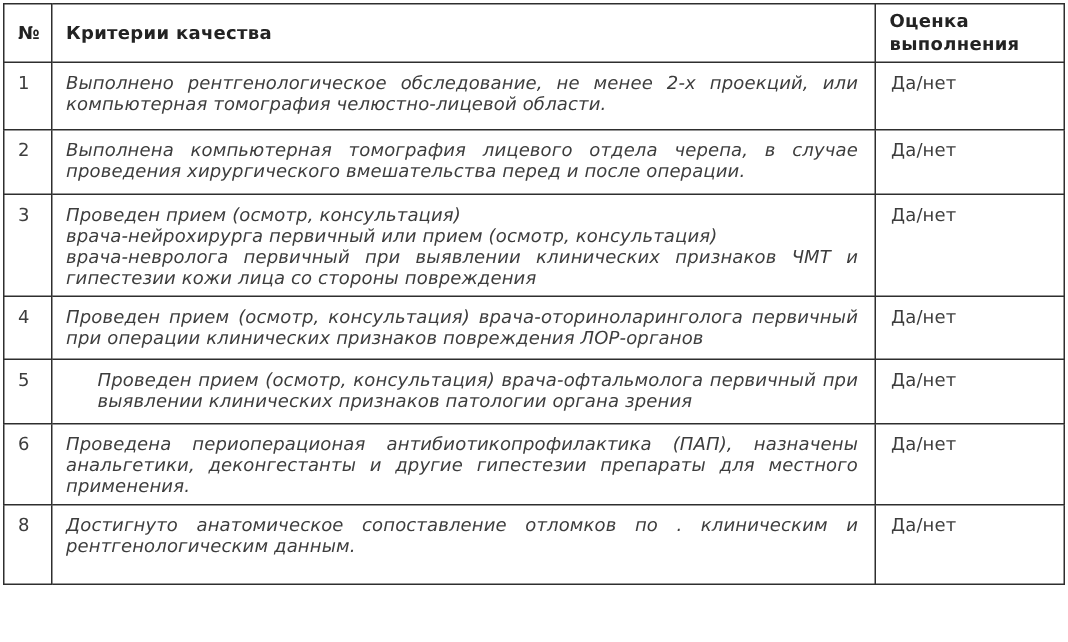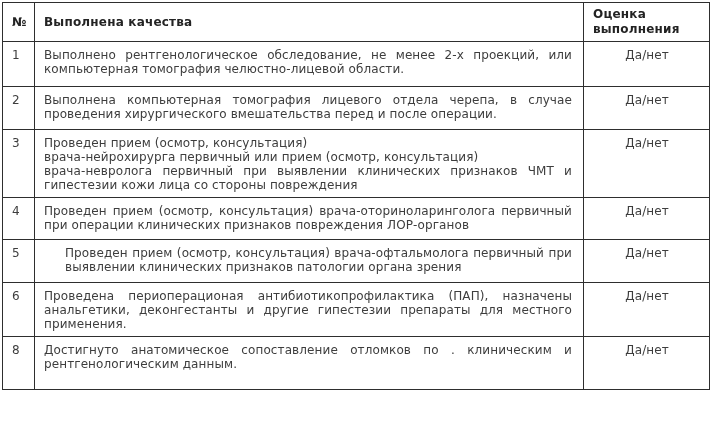--- a/index.html
+++ b/index.html
@@ -43,23 +43,24 @@
     padding: 6px 9px 5px 9px;
     letter-spacing: 0.1px;
   }
   .qc-table td.num {
     text-align: left;
     padding-left: 9px;
   }
   .qc-table td.crit {
     text-align: justify;
     padding-right: 11px;
+    font-style: italic;
   }
   .qc-table td.score {
-    text-align: center;
+    text-align: left;
     padding-left: 10px;
   }
   
   tbody tr:nth-child(1) td { height: 45px; }
   tbody tr:nth-child(2) td { height: 43px; }
   tbody tr:nth-child(3) td { height: 68px; }
   tbody tr:nth-child(4) td { height: 42px; }
   tbody tr:nth-child(5) td { height: 43px; padding-left: 30px; }
   tbody tr:nth-child(6) td { height: 52px; }
   tbody tr:nth-child(7) td { height: 53px; }
@@ -70,21 +71,21 @@
 
 <table class="qc-table">
   <colgroup>
     <col style="width:32px">
     <col style="width:549px">
     <col style="width:126px">
   </colgroup>
   <thead>
     <tr>
       <th>№</th>
-      <th>Выполнена качества</th>
+      <th>Критерии качества</th>
       <th>Оценка выполнения</th>
     </tr>
   </thead>
   <tbody>
   <tr class="data-row">
     <td class="num">1</td>
     <td class="crit">Выполнено рентгенологическое обследование, не менее 2-х проекций, или компьютерная томография челюстно-лицевой области.</td>
     <td class="score">Да/нет</td>
   </tr>
 

